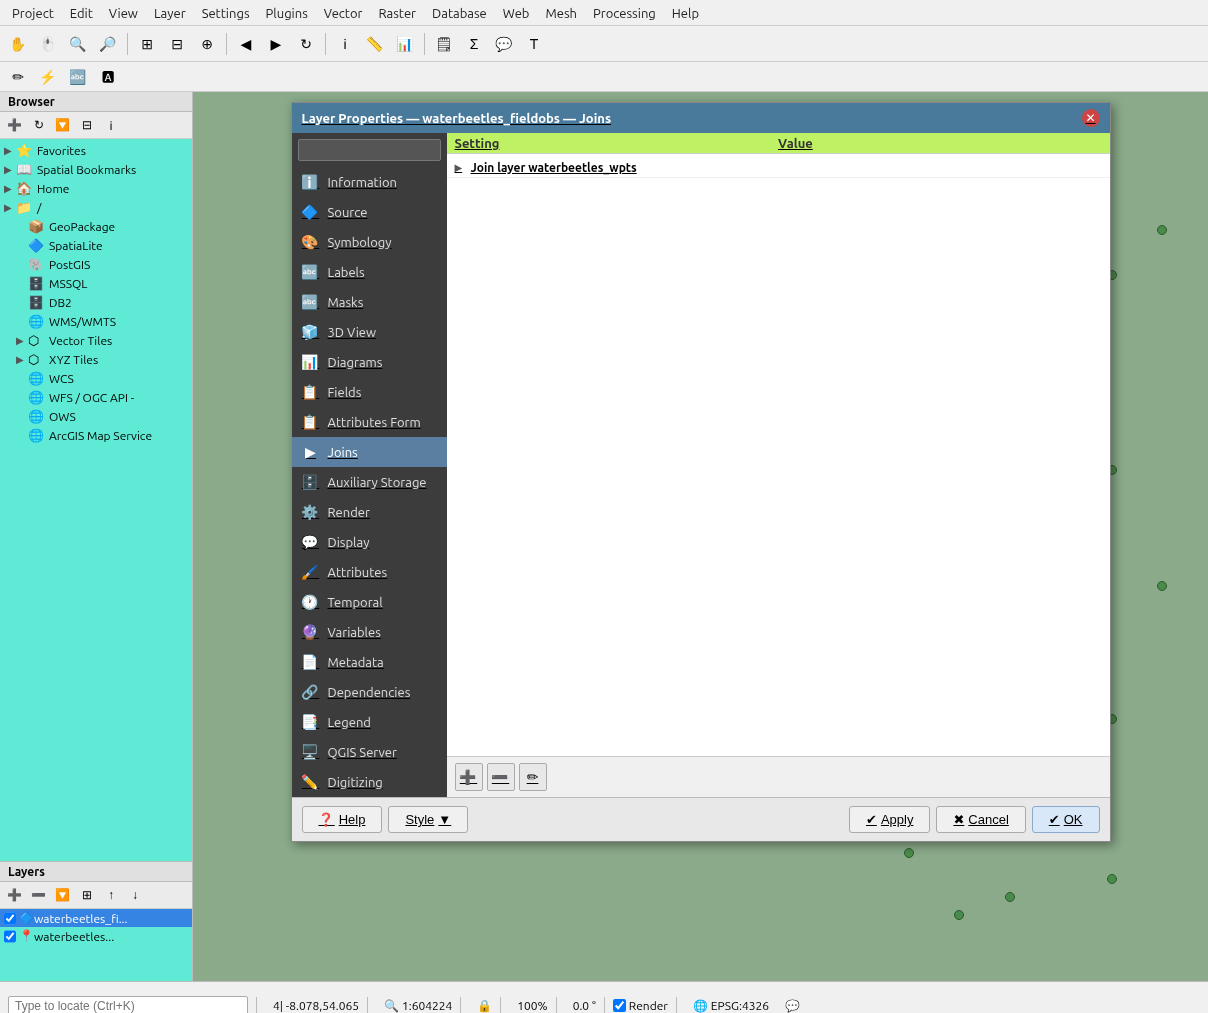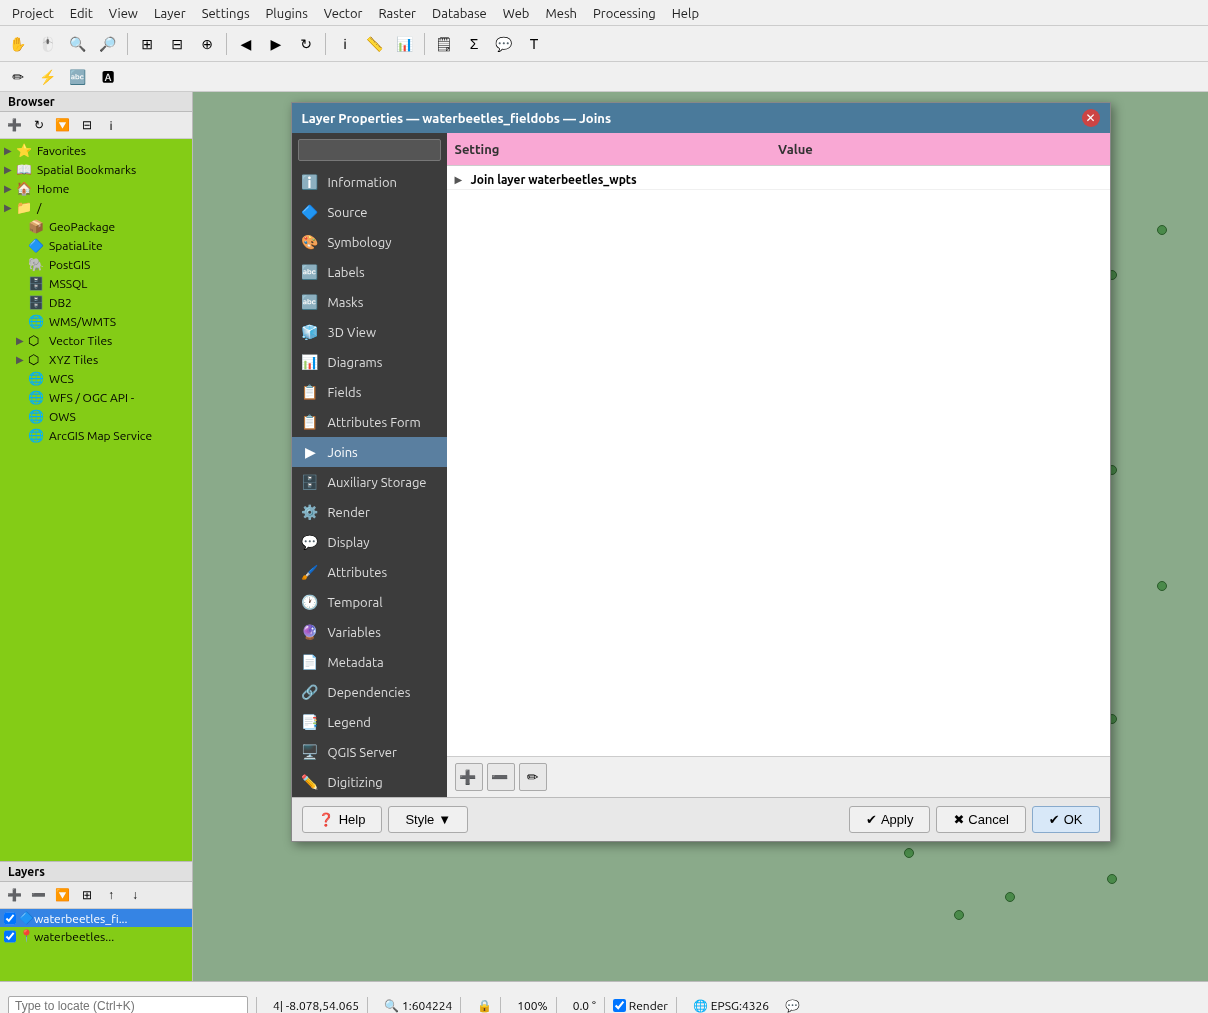--- a/index.html
+++ b/index.html
@@ -63,21 +63,21 @@
 
     
     .main-layout {
       display: flex;
       height: calc(1013px - 26px - 36px - 30px - 32px);
     }
 
     
     .left-panel {
       width: 193px;
-      background: #84cc16;
+      background: #5eead4;
       border-right: 1px solid #bbb;
       display: flex;
       flex-direction: column;
       overflow: hidden;
     }
 
     .panel-header {
       background: #e0e0e0;
       padding: 3px 8px;
       font-weight: bold;
@@ -160,20 +160,21 @@
     }
 
     .dialog {
       background: #f5f5f5;
       border: 1px solid #888;
       box-shadow: 3px 3px 10px rgba(0,0,0,0.4);
       width: 820px;
       display: flex;
       flex-direction: column;
       max-height: 920px;
+      text-decoration: underline;
     }
 
     .dialog-titlebar {
       background: #4a7a9b;
       color: white;
       padding: 6px 10px;
       display: flex;
       align-items: center;
       justify-content: space-between;
       font-size: 13px;
@@ -236,23 +237,23 @@
     .dialog-content {
       flex: 1;
       display: flex;
       flex-direction: column;
       background: white;
     }
 
     .content-header {
       display: grid;
       grid-template-columns: 1fr 1fr;
-      background: #f9a8d4;
+      background: #bef264;
       border-bottom: 1px solid #ccc;
-      padding: 9px 8px;
+      padding: 3px 8px;
     }
     .content-header-col {
       font-weight: bold;
       font-size: 13px;
       color: #333;
     }
 
     .content-rows {
       flex: 1;
       overflow-y: auto;

